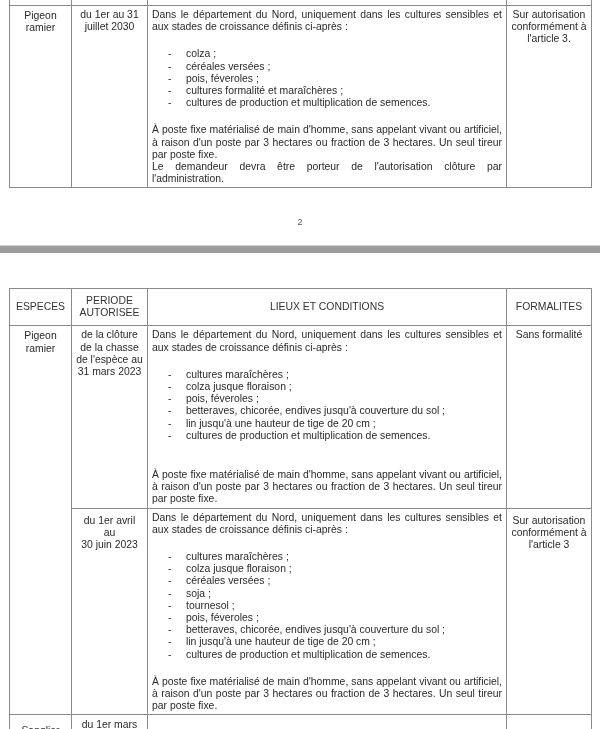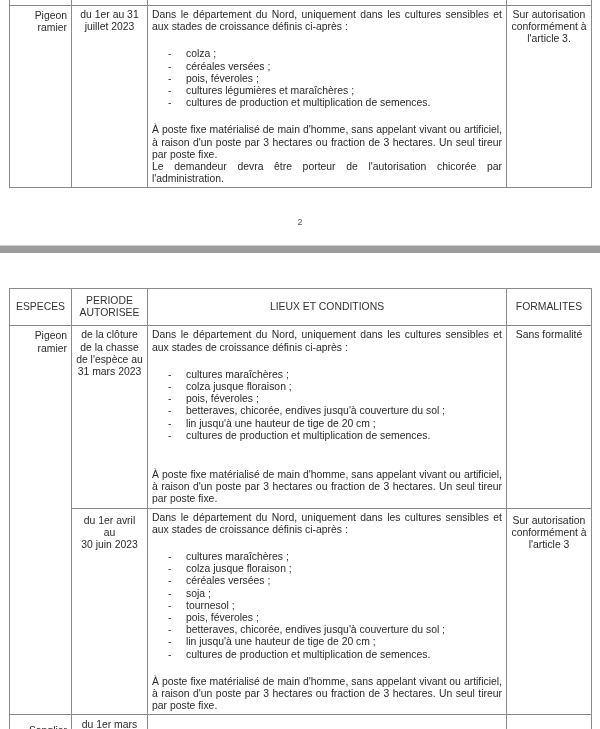--- a/index.html
+++ b/index.html
@@ -27,21 +27,21 @@
     font-weight: normal;
     text-align: center;
     vertical-align: middle;
     padding: 6px 4px;
     color: #333;
   }
   col.c1 { width: 62px; }
   col.c2 { width: 76px; }
   col.c3 { width: 359px; }
   col.c4 { width: 85px; }
-  .species { text-align: right; padding-top: 10px !important; }
+  .species { text-align: center; padding-top: 10px !important; }
   .period { text-align: center; }
   .formal { text-align: center; }
   .just { text-align: justify; }
   ul.crops { list-style: none; margin: 15px; padding: 0; }
   ul.crops li { position: relative; padding-left: 19px; }
   ul.crops li::before { content: "-"; position: absolute; left: 1px; }
   .gap { height: 12px; }
   .pagenum {
     position: absolute; top: 217px; left: 0; width: 600px;
     text-align: center; font-size: 9px; color: #555;
@@ -64,32 +64,32 @@
     </colgroup>
   <tbody>
       <tr style="height:9px;">
     <td style="padding:0;height:8px;"></td>
         <td style="padding:0;"></td>
         <td style="padding:0;"></td>
         <td style="padding:0;"></td>
   </tr>
   <tr>
     <td class="species" style="padding-top:4px !important;">Pigeon ramier</td>
-    <td class="period">du 1er au 31 juillet 2023</td>
+    <td class="period">du 1er au 31 juillet 2030</td>
     <td class="just">
       <div>Dans le département du Nord, uniquement dans les cultures sensibles et aux stades de croissance définis ci-après :</div>
       <ul class="crops">
         <li>colza ;</li>
         <li>céréales versées ;</li>
         <li>pois, féveroles ;</li>
-        <li>cultures légumières et maraîchères ;</li>
+        <li>cultures formalité et maraîchères ;</li>
         <li>cultures de production et multiplication de semences.</li>
       </ul>
       <div>À poste fixe matérialisé de main d'homme, sans appelant vivant ou artificiel, à raison d'un poste par 3 hectares ou fraction de 3 hectares. Un seul tireur par poste fixe.</div>
-      <div>Le demandeur devra être porteur de l'autorisation chicorée par l'administration.</div>
+      <div>Le demandeur devra être porteur de l'autorisation clôture par l'administration.</div>
     </td>
     <td class="formal">Sur autorisation conformément à l'article 3.</td>
   </tr>
 </tbody>
   </table>
 
 <div class="pagenum">2</div>
 <div class="pagebreak-edge"></div>
 <div class="pagebreak"></div>
 

